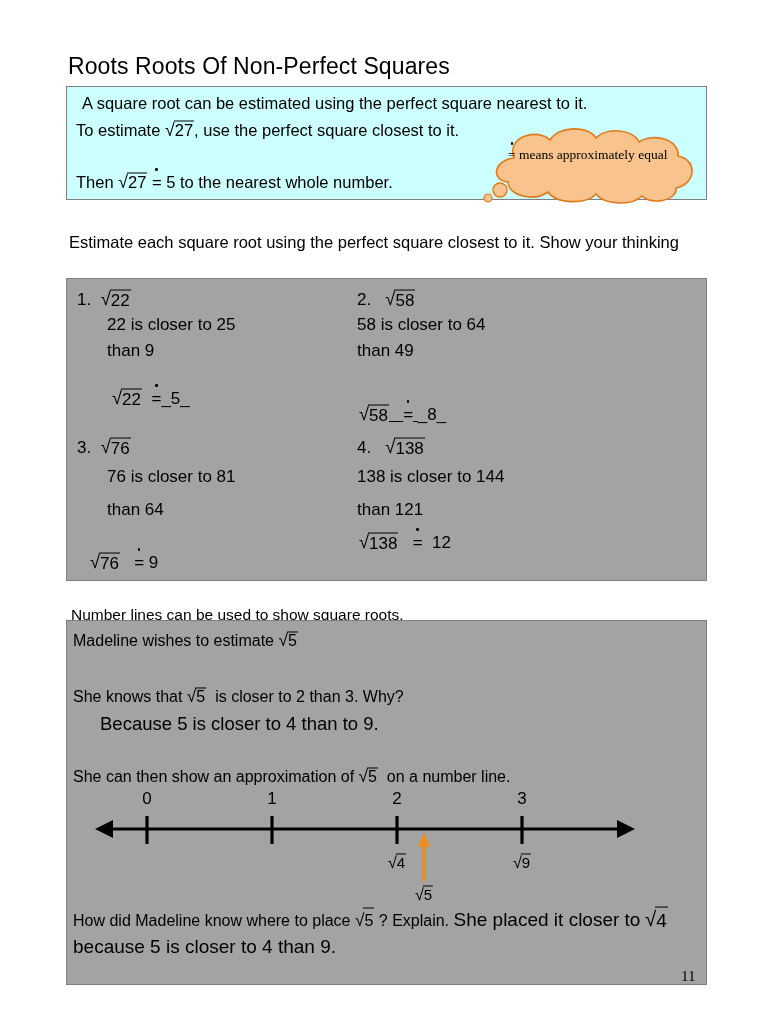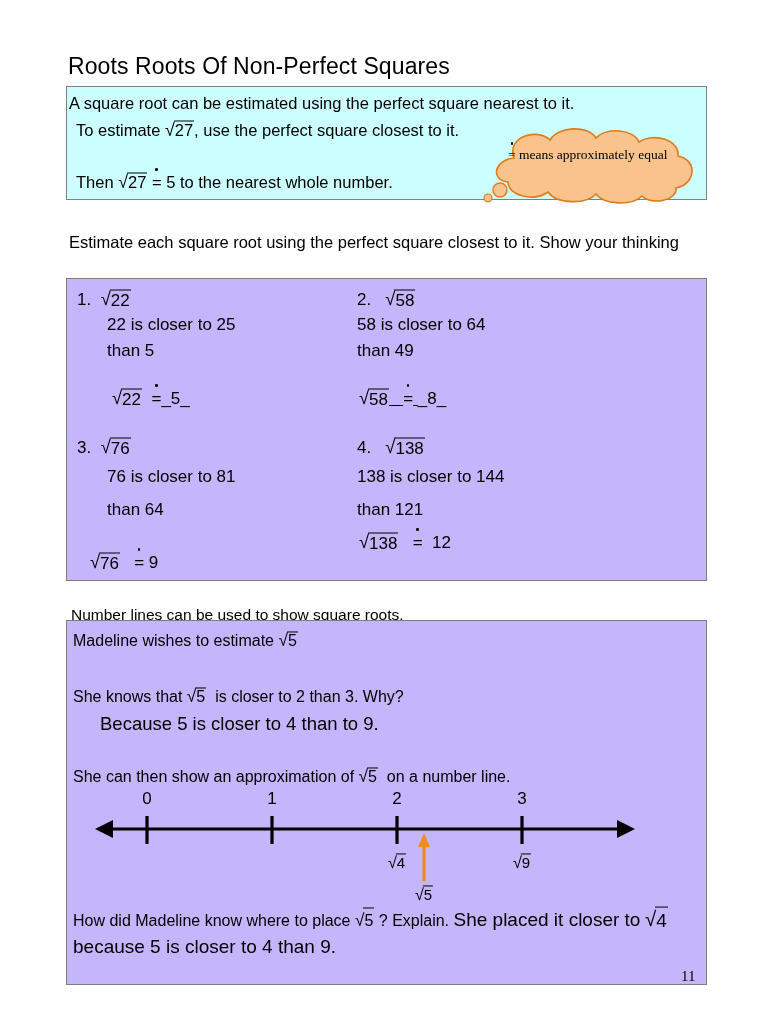--- a/index.html
+++ b/index.html
@@ -33,35 +33,35 @@
     white-space: nowrap;
   }
 
   
   .box {
     position: absolute;
     box-sizing: border-box;
     border: 1px solid #808080;
   }
   .box-cyan { background: #CCFFFF; }
-  .box-pale { background: #c4b5fd; border-color: #7f7f7f; }
+  .box-pale { background: #a3a3a3; border-color: #7f7f7f; }
 
   
   #intro-box {
     left: 66px;
     top: 86px;
     width: 641px;
     height: 114px;
   }
   .intro-line {
     position: absolute;
     font-size: 16.5px;
     white-space: nowrap;
   }
-  #intro-l1 { left: 2px;  top: 7px; }
+  #intro-l1 { left: 15px;  top: 7px; }
   #intro-l2 { left: 9px;  top: 33px; }
   #intro-l3 { left: 9px;  top: 59px; }
   #intro-l4 { left: 9px;  top: 85px; }
 
   
   .rad {
     display: inline-block;
     position: relative;
     white-space: nowrap;
     padding-left: 0px;
@@ -271,33 +271,33 @@
 
   <div class="instruction" id="instr-1">Estimate each square root using the perfect square closest to it. Show your thinking</div>
 
   <div class="box box-pale" id="exercise-box">
 
     <div class="qnum" style="left:10px; top:9px;">
       <span>1.</span>
       &nbsp;<span class="rad"><span class="sign">√</span><span class="rand">22</span></span>
     </div>
     <div class="qline" style="left:40px; top:36px;">22 is closer to 25</div>
-    <div class="qline" style="left:40px; top:62px;">than 5</div>
+    <div class="qline" style="left:40px; top:62px;">than 9</div>
     <div class="ansline" style="left:45px; top:108px;">
       <span class="rad"><span class="sign">√</span><span class="rand">22</span></span>
       &nbsp;<span class="approx">=</span><span class="blank">_5_</span>
     </div>
 
     <div class="qnum" style="left:290px; top:9px;">
       <span>2.</span>
       &nbsp;&nbsp;<span class="rad"><span class="sign">√</span><span class="rand">58</span></span>
     </div>
     <div class="qline" style="left:290px; top:36px;">58 is closer to 64</div>
     <div class="qline" style="left:290px; top:62px;">than 49</div>
-    <div class="ansline" style="left:292px; top:108px;text-decoration:underline;">
+    <div class="ansline" style="left:292px; top:124px;text-decoration:underline;">
       <span class="rad"><span class="sign">√</span><span class="rand">58</span></span>
       &nbsp;&nbsp;<span class="approx">=</span>&nbsp;<span class="blank">_8_</span>
     </div>
 
     <div class="qnum" style="left:10px; top:157px;">
       <span>3.</span>
       &nbsp;<span class="rad"><span class="sign">√</span><span class="rand">76</span></span>
     </div>
     <div class="qline" style="left:40px; top:188px;">76 is closer to 81</div>
     <div class="qline" style="left:40px; top:221px;">than 64</div>

